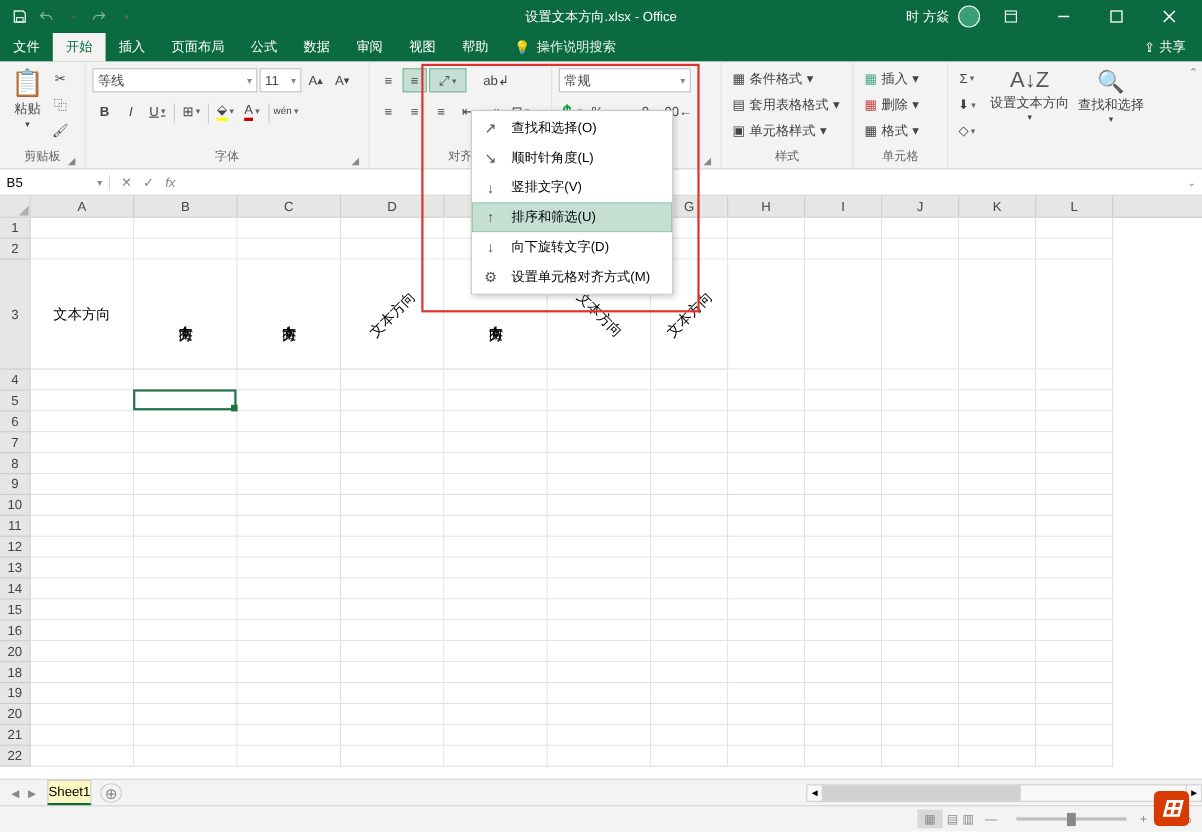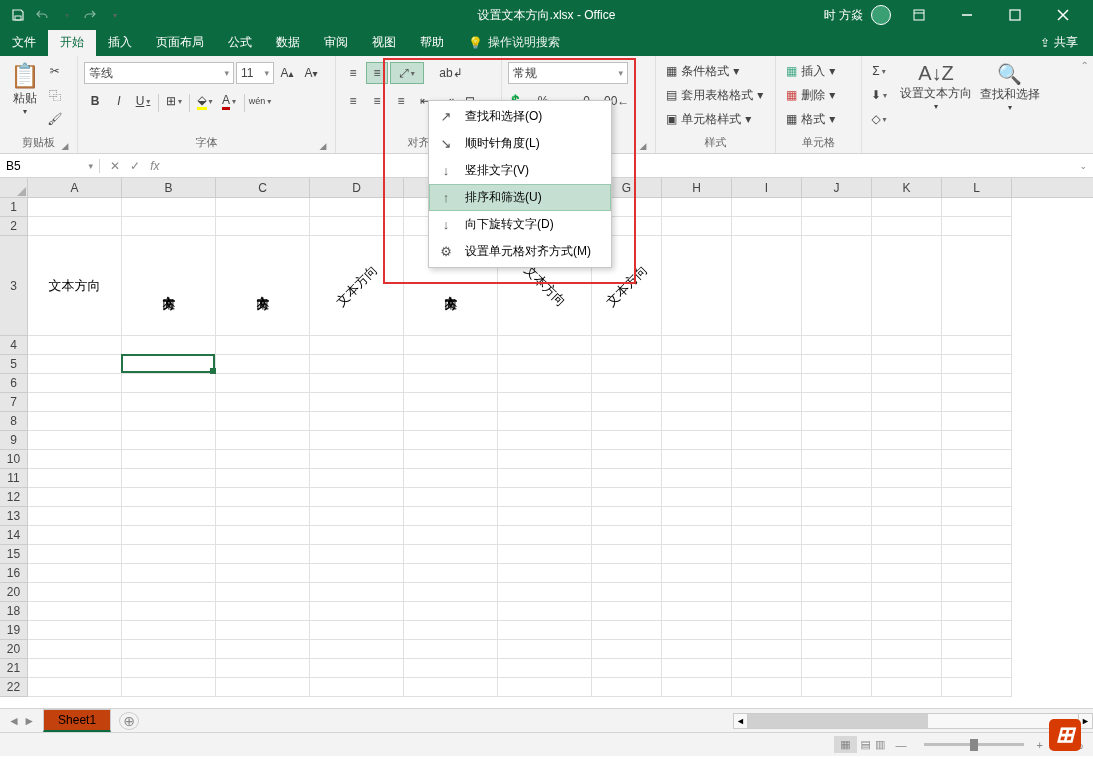--- a/index.html
+++ b/index.html
@@ -49,21 +49,21 @@
 .col-h { border-right: 1px solid #ccc; text-align: center; font-size: 12px; color: #444; line-height: 20px; }
 .row-h { height: 19px; border-bottom: 1px solid #ccc; text-align: center; font-size: 12px; color: #444; line-height: 19px; }
 .row-h.tall { height: 100px; line-height: 100px; }
 .cells { position: absolute; left: 28px; top: 20px; }
 .cell { position: absolute; border-right: 1px solid #e0e0e0; border-bottom: 1px solid #e0e0e0; font-size: 13px; display: flex; align-items: center; justify-content: center; background:#fff;}
 .sel-cell { border: 2px solid #227447; }
 .sel-handle { position: absolute; width: 6px; height: 6px; background: #227447; right: -3px; bottom: -3px;}
 
 .sheet-tabs { height: 24px; border-top: 1px solid #d4d4d4; display: flex; align-items: center; font-size: 12px; background: #f3f3f3; }
 .sheet-nav { display: flex; gap: 4px; padding: 0 8px; color: #888; }
-.sheet-tab { padding: 3px 14px; background: #c2410c; border: 1px solid #ccc; border-bottom: 2px solid #0b6a3f;}
+.sheet-tab { padding: 3px 0; background: #fef9c3; border: 1px solid #ccc; border-bottom: 2px solid #0b6a3f;}
 .sheet-add { width: 20px; text-align: center; color: #888; border:1px solid #ccc; border-radius:50%; margin-left:8px; font-size:14px; line-height:16px;}
 
 .statusbar { height: 24px; background: #f3f3f3; border-top: 1px solid #d4d4d4; display: flex; align-items: center; font-size: 11px; color: #666; padding: 0 10px; }
 .statusbar .views { margin-left: auto; display: flex; gap: 4px; align-items: center; color: #888;}
 .zoom-slider { width: 100px; height: 3px; background: #c0c0c0; position: relative; margin: 0 8px; }
 .zoom-slider::after { content:""; position:absolute; left:50%; top:-4px; width:8px; height:12px; background:#888; transform:translateX(-50%);}
 
 .dropdown-menu { position: absolute; left: 428px; top: 100px; width: 184px; background: #fff; border: 1px solid #c8c8c8; box-shadow: 2px 2px 6px rgba(0,0,0,0.2); font-size: 12px; z-index: 100; padding: 2px 0;}
 .menu-item { display: flex; align-items: center; gap: 10px; padding: 5px 8px; }
 .menu-item.highlighted { background: #c5e0d3; border: 1px solid #9ac9b0; padding: 4px 7px;}

